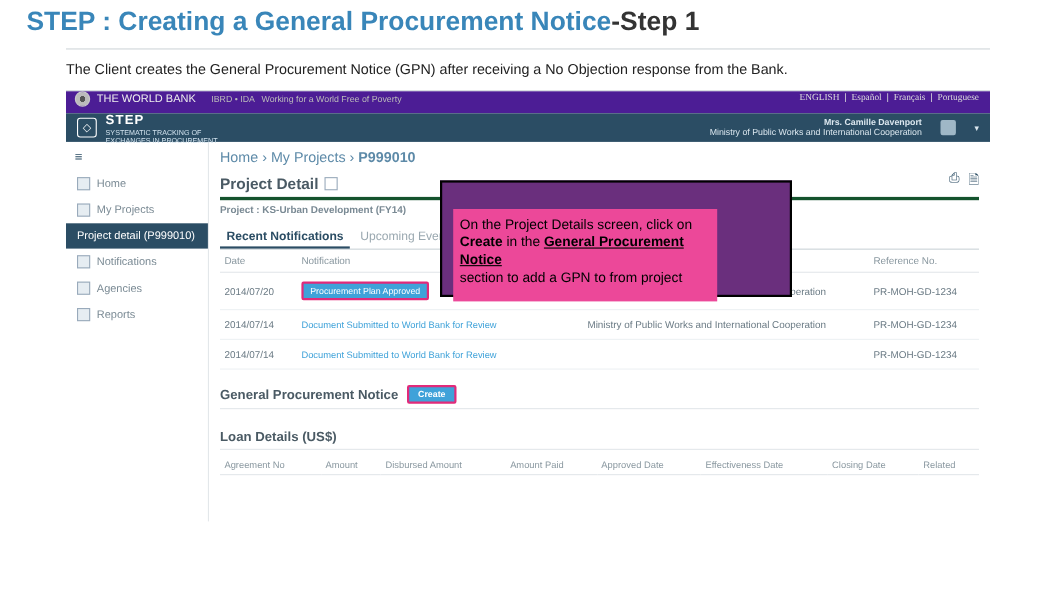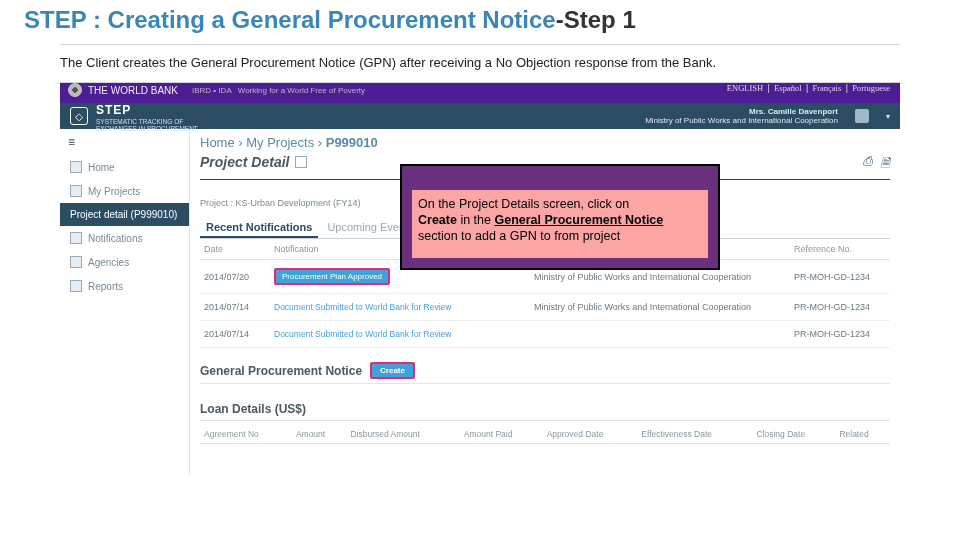--- a/index.html
+++ b/index.html
@@ -27,39 +27,39 @@
   .avatar { width: 14px; height: 14px; background: #9fb7c6; border-radius: 2px; display: inline-block; }
   .body { display: flex; height: calc(100% - 46px); }
   .sidebar { width: 130px; background: #fff; border-right: 1px solid #e3e7ea; font-size: 10px; }
   .hamb { padding: 6px 8px; color: #2b4d64; font-size: 12px; }
   .side-item { padding: 6px 8px 6px 10px; color: #7a8a94; display: flex; align-items: center; gap: 6px; }
   .side-item .ic { width: 12px; height: 12px; display: inline-block; border: 1px solid #9ab; background: #e6edf2; }
   .side-item.active { background: #2b4d64; color: #fff; }
   .side-sub { padding: 4px 8px 4px 22px; color: #9aa8b0; font-size: 9px; }
   .main { flex: 1; padding: 6px 10px 0 10px; position: relative; }
   .bread { font-size: 13px; color: #5d8aa8; margin-bottom: 4px; }
-  .pd-head { display: flex; justify-content: space-between; align-items: flex-start; border-bottom: 1px solid #14532d; padding-bottom: 4px; font-style: italic;}
+  .pd-head { display: flex; justify-content: space-between; align-items: flex-end; border-bottom: 3px solid #14532d; padding-bottom: 4px;}
   .pd-title { font-size: 14px; font-weight: bold; color: #4a5a64; display: flex; align-items: center; gap: 6px;}
   .pd-user { width: 12px; height: 12px; border: 1px solid #9ab; display: inline-block; }
   .pd-tools { color: #2b4d64; font-size: 12px; display: flex; gap: 8px;}
-  .pd-sub { font-size: 9px; color: #7a8a94; margin-top: 18px; }
+  .pd-sub { font-size: 9px; color: #7a8a94; margin-top: 4px; font-weight: bold; }
   .tabs { margin-top: 10px; border-bottom: 1px solid #cbd3d8; font-size: 11px; }
   .tabs span { display: inline-block; padding: 3px 6px; color: #9aa8b0; }
   .tabs span.sel { color: #2b4d64; font-weight: bold; border-bottom: 2px solid #2b4d64; }
   table.notif { width: 100%; border-collapse: collapse; font-size: 9px; color: #6a7a84; }
   table.notif th { text-align: left; font-weight: normal; color: #8a98a0; border-bottom: 1px solid #e3e7ea; padding: 5px 4px; }
   table.notif td { border-bottom: 1px solid #edf1f3; padding: 8px 4px; vertical-align: middle; }
   .badge-approved { display: inline-block; border: 2px solid #e12a7a; background: #3fa2d9; color: #fff; font-size: 8px; padding: 2px 6px; border-radius: 2px; }
   .doc-link { color: #3fa2d9; font-size: 8.5px; }
   .sect-title { font-size: 12px; font-weight: bold; color: #4a5a64; margin-top: 14px; border-bottom: 1px solid #e3e7ea; padding-bottom: 4px; display: flex; align-items: center; gap: 8px;}
   .create-btn { display: inline-block; background: #3fa2d9; color: #fff; font-size: 8px; padding: 2px 8px; border: 2px solid #e12a7a; border-radius: 2px; cursor: pointer; }
   table.loan { width: 100%; border-collapse: collapse; font-size: 8.5px; color: #6a7a84; margin-top: 4px;}
   table.loan th { text-align: left; font-weight: normal; color: #8a98a0; border-bottom: 1px solid #e3e7ea; padding: 4px 4px; }
   .overlay-callout { position: absolute; left: 400px; top: 164px; width: 320px; height: 106px; background: #6a2f7d; border: 2px solid #000; z-index: 5; }
-  .overlay-text { position: absolute; left: 412px; top: 190px; width: 296px; font-size: 12.5px; line-height: 16px; color: #000; background: #fca5a5; z-index: 6; padding: 6px 6px 14px 6px; }
+  .overlay-text { position: absolute; left: 412px; top: 190px; width: 240px; font-size: 12.5px; line-height: 16px; color: #000; background: #ec4899; z-index: 6; padding: 6px 6px 14px 6px; }
   .overlay-text .b { font-weight: bold; }
   .overlay-text .u { text-decoration: underline; font-weight: bold; }
 </style>
 </head>
 <body>
 
 <div class="page">
   <div class="title-bar">
     <span class="title-text">
       <span class="title-step">STEP : Creating a General Procurement Notice</span><span class="title-stepN">-Step 1</span>

